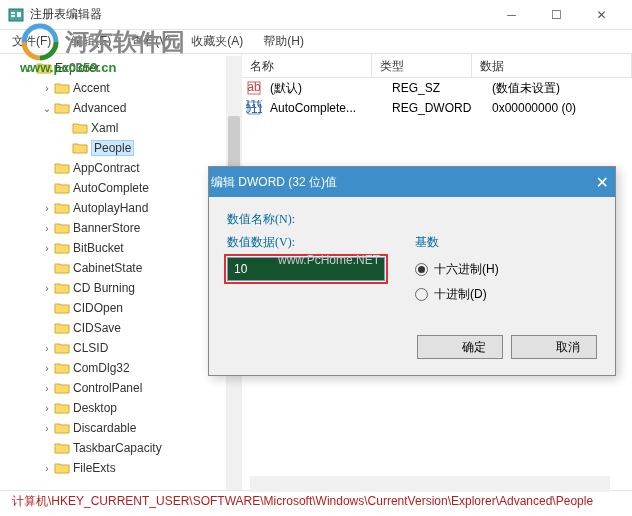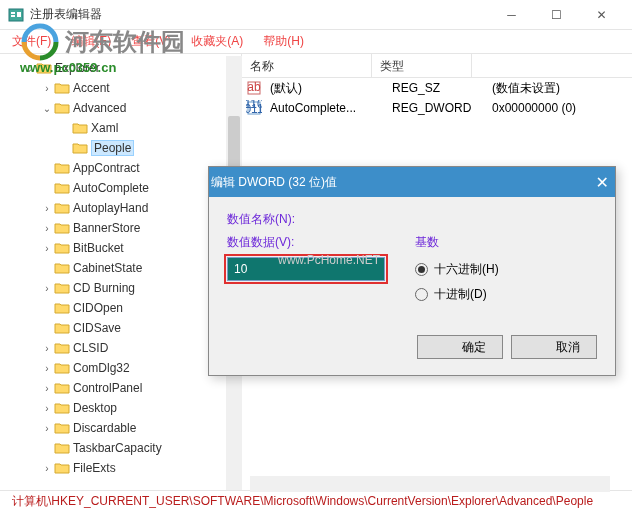--- a/index.html
+++ b/index.html
@@ -5,21 +5,21 @@
     * { box-sizing: border-box; margin: 0; padding: 0; font-family: "Microsoft YaHei", "Segoe UI", sans-serif; font-size: 12px; }
     body { background: #fff; width: 632px; height: 516px; overflow: hidden; position: relative; }
     
     .titlebar { height: 30px; background: #fff; border-bottom: 1px solid #e5e5e5; display: flex; align-items: center; padding: 0 8px; }
     .titlebar-icon { width: 16px; height: 16px; margin-right: 6px; }
     .titlebar-title { flex: 1; color: #333; }
     .titlebar-controls { display: flex; gap: 0; }
     .titlebar-btn { width: 45px; height: 28px; display: flex; align-items: center; justify-content: center; color: #555; cursor: pointer; }
     
     .menubar { height: 24px; display: flex; align-items: center; padding: 0 6px; gap: 8px; border-bottom: 1px solid #e5e5e5; }
-    .menu-item { padding: 12px 6px; color: #ef4444; cursor: pointer; }
+    .menu-item { padding: 12px 6px; color: #404040; cursor: pointer; }
     
     .watermark { position: absolute; top: 22px; left: 20px; z-index: 100; pointer-events: none; }
     .logo-circle { display: flex; align-items: center; gap: 5px; }
     .logo-swirl { width: 40px; height: 40px; position: relative; }
     .logo-text { color: #888; font-size: 24px; font-weight: bold; }
     .logo-url { color: #2a8c2a; font-size: 13px; font-weight: bold; margin-top: -2px; }
     
     .content { display: flex; height: 436px; }
     .tree-panel { width: 242px; border-right: 1px solid #e5e5e5; overflow: hidden; background: #fff; padding-top: 4px; }
     .tree { padding-left: 4px; }
@@ -44,21 +44,21 @@
     .list-cell.name { width: 122px; }
     .list-cell.type { width: 100px; }
     
     .statusbar { height: 22px; border-top: 1px solid #e5e5e5; display: flex; align-items: center; padding: 0 12px; color: #b91c1c; font-size: 12px; overflow: hidden; white-space: nowrap; }
     
     .dialog { position: absolute; top: 166px; left: 208px; width: 408px; background: #f0f0f0; border: 1px solid #888; box-shadow: 3px 3px 10px rgba(0,0,0,0.2); }
     .dialog-titlebar { background: #3d8ec9; color: #fff; height: 30px; display: flex; align-items: center; padding: 0 2px; }
     .dialog-title { flex: 1; }
     .dialog-close { color: #fff; cursor: pointer; font-size: 16px; padding: 0 4px; }
     .dialog-body { padding: 14px 18px; }
-    .dialog-label { color: #6d28d9; margin-bottom: 6px; }
+    .dialog-label { color: #0369a1; margin-bottom: 6px; font-family: Liberation Serif, serif; }
     .dialog-input { width: 100%; border: 1px solid #888; padding: 4px 6px; background: #fff; margin-bottom: 14px; height: 24px; }
     .dialog-row { display: flex; gap: 30px; }
     .dialog-col { display: flex; flex-direction: column; }
     .value-wrap { position: relative; }
     .value-input { width: 158px; border: 1px solid #7a9ec9; padding: 3px 6px; background: #fff; height: 24px; }
     .value-highlight { position: absolute; top: -3px; left: -3px; width: 164px; height: 30px; border: 2px solid #e03030; pointer-events: none; }
     .radio-group { margin-top: 4px; }
     .radio-item { display: flex; align-items: center; gap: 6px; margin-bottom: 8px; }
     .radio { width: 13px; height: 13px; border: 1px solid #666; border-radius: 50%; display: inline-flex; align-items: center; justify-content: center; }
     .radio.checked::after { content: ''; width: 7px; height: 7px; background: #333; border-radius: 50%; }
@@ -301,20 +301,21 @@
             </svg>
           </span>
           <span class="tree-label">FileExts</span>
         </div>
       </div>
   </div>
   <div class="list-panel">
     <div class="list-header">
       <div class="list-col name">名称</div>
       <div class="list-col type">类型</div>
+      <div class="list-col data">数据</div>
     </div>
     <div id="list-rows">
         <div class="list-row">
           <span class="list-icon">
             <svg viewBox="0 0 16 16">
               <rect x="2" y="2" width="12" height="12" fill="#fff" stroke="#c66"></rect>
               <text x="8" y="11" text-anchor="middle" font-size="8" fill="#c44">ab</text>
             </svg>
           </span>
           <span class="list-cell name">(默认)</span>
@@ -352,21 +353,21 @@
   <div class="dialog-titlebar">
     <span class="dialog-title">编辑 DWORD (32 位)值</span>
     <span class="dialog-close">✕</span>
   </div>
   <div class="dialog-body">
     <div class="dialog-label">数值名称(N):</div>
     <div class="dialog-row">
       <div class="dialog-col">
         <div class="dialog-label">数值数据(V):</div>
         <div class="value-wrap">
-          <input class="value-input" style="color: rgb(255, 255, 255); background: #0f766e;" value="10">
+          <input class="value-input" style="color: rgb(255, 255, 255); background: #14532d;" value="10">
           <div class="value-highlight"></div>
         </div>
       </div>
       <div class="dialog-col">
         <div class="dialog-label">基数</div>
         <div class="radio-group">
           <div class="radio-item">
             <span class="radio checked"></span>
             <span>十六进制(H)</span>
           </div>

